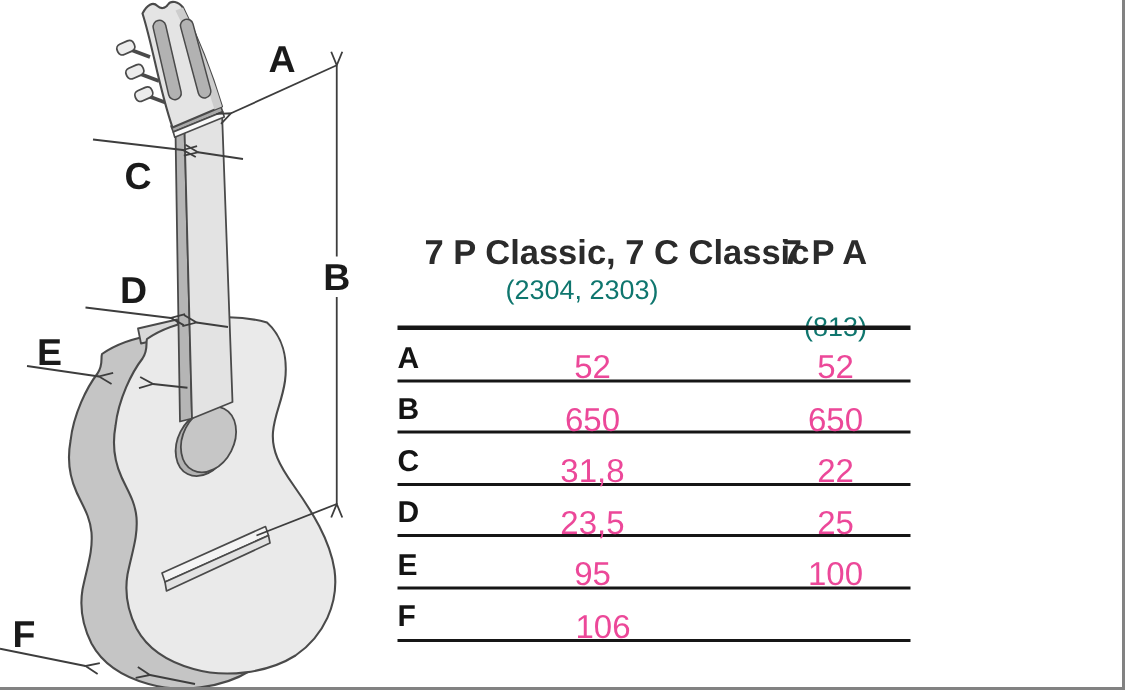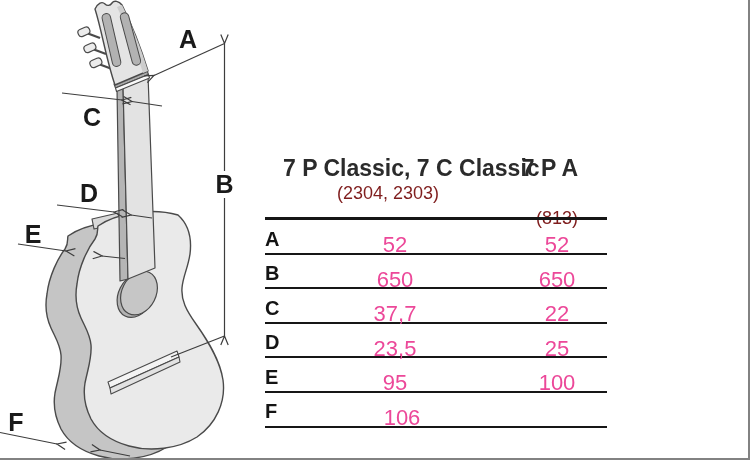--- a/index.html
+++ b/index.html
@@ -20,21 +20,21 @@
     position:absolute;left:265px;top:155px;width:342px;
     display:grid;grid-template-columns:228px 114px;
   }
   .spec-header .title{
     font-size:23px;font-weight:bold;color:#2b2b2b;line-height:27px;white-space:nowrap;
     text-align:center;
   }
   .spec-header .title.c1{padding-left:18px;}
   .spec-header .title.c2{}
   .spec-header .subtitle{
-    font-size:18px;color:#7f1d1d;line-height:23px;text-align:center;white-space:nowrap;
+    font-size:18px;color:#0f766e;line-height:23px;text-align:center;white-space:nowrap;
   }
   .spec-header .subtitle.c1{padding-left:18px;}
   .spec-header .subtitle.c2{padding-left:14px;margin-top:25px;}
 
   .spec-table{
     position:absolute;left:265px;top:217px;width:342px;
     border-bottom:2px solid #161616;
   }
   .spec-row{
     display:grid;grid-template-columns:32px 196px 114px;
@@ -186,21 +186,21 @@
     <div class="val">52</div>
     <div class="val c2">52</div>
   </div>
   <div class="spec-row">
     <div class="dim">B</div>
     <div class="val">650</div>
     <div class="val c2">650</div>
   </div>
   <div class="spec-row">
     <div class="dim">C</div>
-    <div class="val">37,7</div>
+    <div class="val">31,8</div>
     <div class="val c2">22</div>
   </div>
   <div class="spec-row">
     <div class="dim">D</div>
     <div class="val">23,5</div>
     <div class="val c2">25</div>
   </div>
   <div class="spec-row">
     <div class="dim">E</div>
     <div class="val">95</div>

